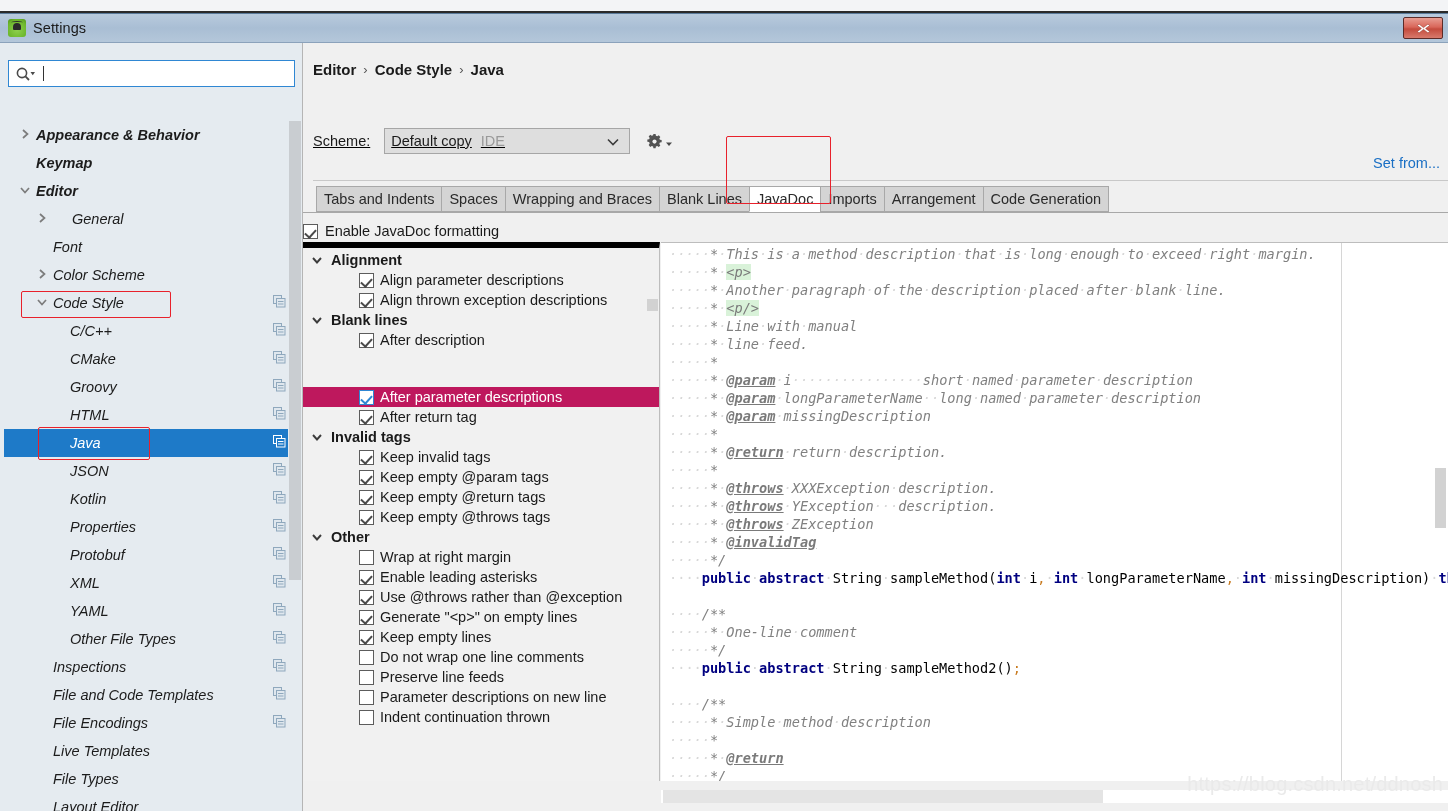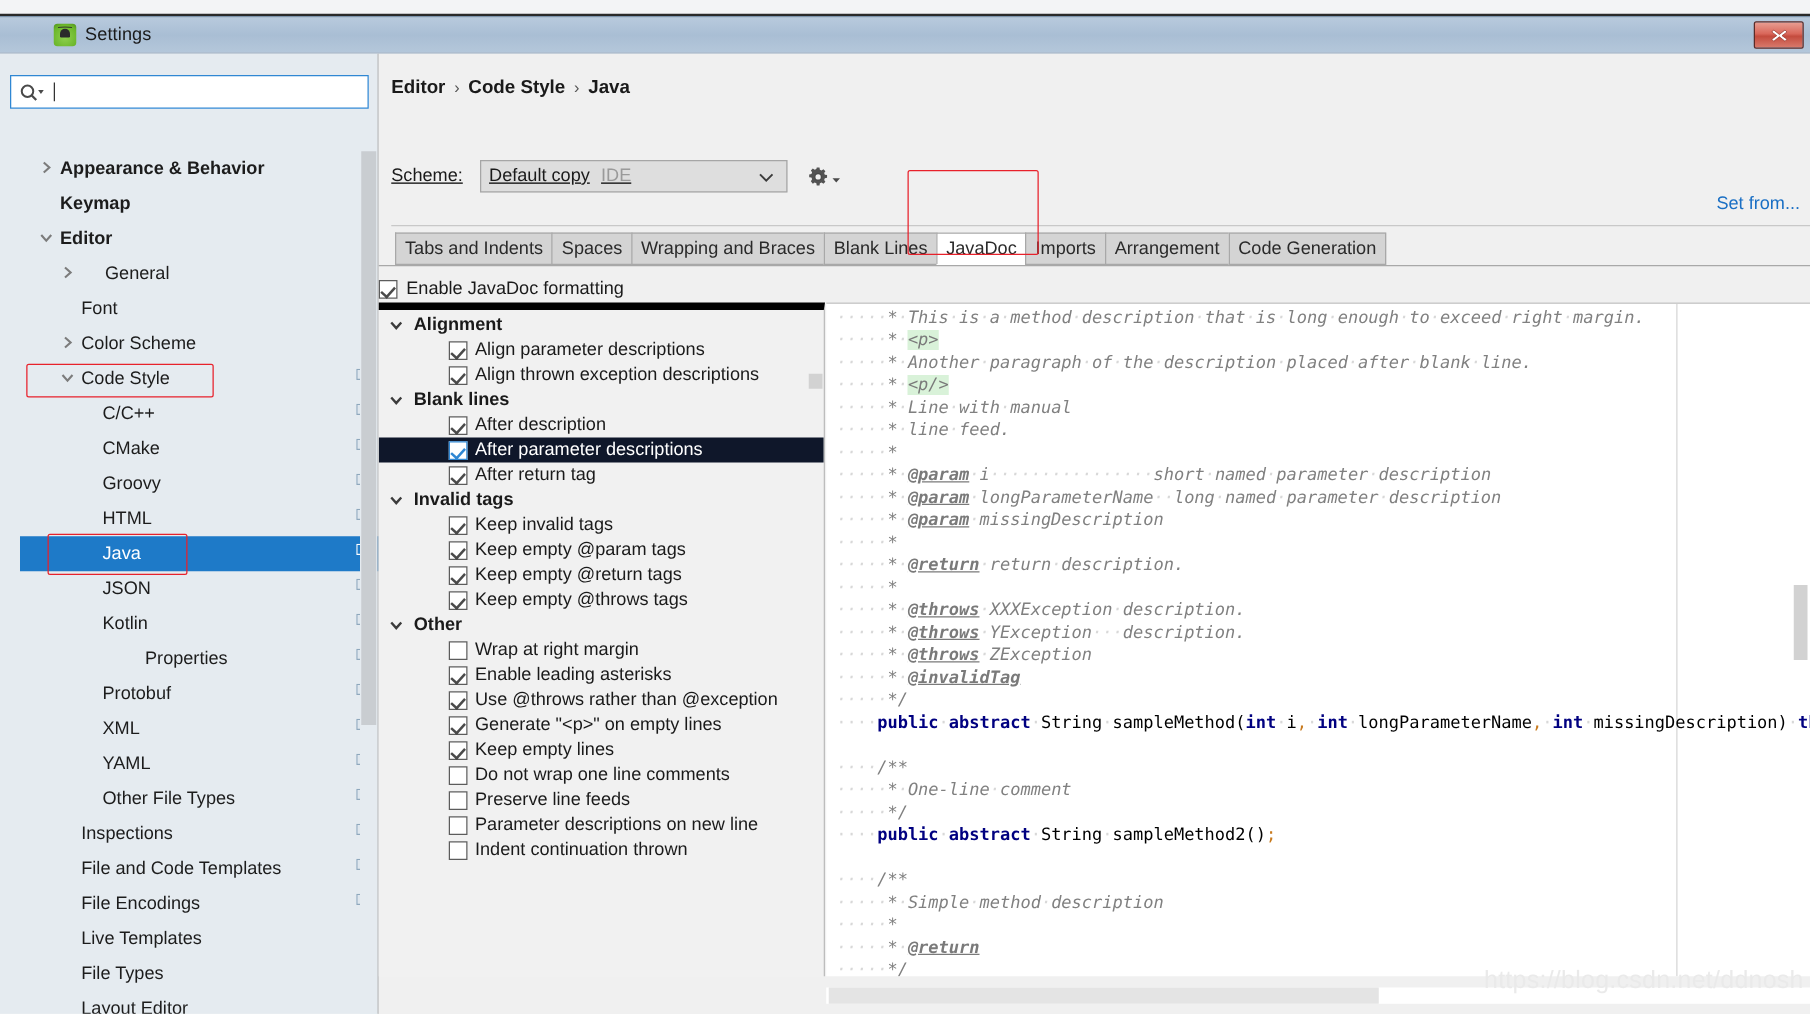--- a/index.html
+++ b/index.html
@@ -20,21 +20,21 @@
   .window {
     position:absolute; left:0; top:13px; width:1448px; height:798px;
     background:#f0f0f0;
     border:1px solid #5a7a9a;
     border-left:none; border-right:none; border-bottom:none;
   }
   .titlebar {
     position:relative; height:29px;
     background:linear-gradient(to bottom,#b8cadd 0%,#a9bed4 50%,#b4c7da 100%);
     border-bottom:1px solid #8ba2bb;
-    display:flex; align-items:center;padding-left:35px;
+    display:flex; align-items:center;
   }
   .title-icon {
     width:18px; height:18px; margin-left:8px; margin-right:7px;
     border-radius:3px;
     background:radial-gradient(circle at 50% 60%, #8fd14f 0%, #6cb72b 70%, #4e8f1c 100%);
     position:relative; flex:none;
   }
   .title-icon::before {
     content:""; position:absolute; left:5px; top:4px; width:8px; height:7px;
     border-radius:4px 4px 1px 1px; background:#2b2b2b;
@@ -64,21 +64,21 @@
     width:100%; height:100%; background:#ffffff;
     border:1px solid #2f87d3; display:flex; align-items:center; padding-left:6px;
   }
   .search-icon { flex:none; margin-right:2px; }
   .search-caret { width:1px; height:15px; background:#333; margin-left:4px; }
   .search-input {
     border:none; outline:none; background:transparent; font-size:13px;
     font-family:"Liberation Sans",sans-serif; width:230px; padding:0; margin-left:2px;
   }
 
-  .tree { position:absolute; left:16px; top:78px; width:290px; bottom:0; }
+  .tree { position:absolute; left:4px; top:78px; width:290px; bottom:0;font-style:italic; }
   .tnode {
     position:relative; height:28px; display:flex; align-items:center;
     font-size:14.5px; color:#1c1c1c; white-space:nowrap; cursor:pointer;
   }
   .tnode .arrow { position:absolute; width:14px; text-align:center; color:#777; font-size:11px; }
   .tnode .lbl { position:relative; }
   .tnode.bold .lbl { font-weight:bold; }
   .tnode.selected { background:#1e7ac8; }
   .tnode.selected .lbl { color:#ffffff; }
   .copy-ico { position:absolute; right:8px; top:6px; }
@@ -127,21 +127,21 @@
   .tabs-underline { position:absolute; left:0; right:0; top:169px; height:1px; background:#a8a8a8; }
 
   
   .enable-row { position:absolute; left:0; top:176px; width:1145px; height:24px; display:flex; align-items:center; padding-left:0px; }
   .enable-row .cbwrap { margin-left:0px; }
 
   
   .optpanel { position:absolute; left:0; top:199px; width:357px; bottom:30px; background:#f1f1f1; border-top:6px solid #000000; border-right:1px solid #bdbdbd; overflow:hidden; }
   .opt-row { height:20px; display:flex; align-items:center; font-size:14.5px; color:#1a1a1a; white-space:nowrap; padding-left:6px; }
   .opt-row.group { font-weight:bold; }
-  .opt-row.highlight { background:#0f172a; }
+  .opt-row.highlight { background:#be185d;margin-top:37px; }
   .opt-row.highlight .opt-label { color:#ffffff; }
   .opt-chev { width:16px; display:inline-flex; justify-content:center; align-items:center; color:#3c3c3c; }
   .opt-indent { width:50px; }
   .opt-label { margin-left:6px; }
 
   .optpanel-scrollthumb { position:absolute; left:344px; top:256px; width:11px; height:12px; background:#d2d2d2; }
 
   
   .codepane {
     position:absolute; left:358px; top:199px; right:0; bottom:30px;
@@ -326,21 +326,21 @@
               <span class="lbl" style="margin-left:66px">Kotlin</span>
               <span class="copy-ico"><svg width="13" height="13" viewBox="0 0 13 13">
                   <rect x="0.5" y="0.5" width="8" height="8" fill="#dfe7ee" stroke="#8fa8bd" stroke-width="1"></rect>
                   <rect x="3.5" y="3.5" width="8.5" height="8.5" fill="#dfe7ee" stroke="#8fa8bd" stroke-width="1"></rect>
                   <line x1="5" y1="6.5" x2="10.5" y2="6.5" stroke="#8fa8bd" stroke-width="1"></line>
                   <line x1="5" y1="9" x2="10.5" y2="9" stroke="#8fa8bd" stroke-width="1"></line>
                 </svg></span>
             </div>
             <div class="tnode">
               <span class="arrow" style="left:48px"></span>
-              <span class="lbl" style="margin-left:100px">Properties</span>
+              <span class="lbl" style="margin-left:66px">Properties</span>
               <span class="copy-ico"><svg width="13" height="13" viewBox="0 0 13 13">
                   <rect x="0.5" y="0.5" width="8" height="8" fill="#dfe7ee" stroke="#8fa8bd" stroke-width="1"></rect>
                   <rect x="3.5" y="3.5" width="8.5" height="8.5" fill="#dfe7ee" stroke="#8fa8bd" stroke-width="1"></rect>
                   <line x1="5" y1="6.5" x2="10.5" y2="6.5" stroke="#8fa8bd" stroke-width="1"></line>
                   <line x1="5" y1="9" x2="10.5" y2="9" stroke="#8fa8bd" stroke-width="1"></line>
                 </svg></span>
             </div>
             <div class="tnode">
               <span class="arrow" style="left:48px"></span>
               <span class="lbl" style="margin-left:66px">Protobuf</span>

